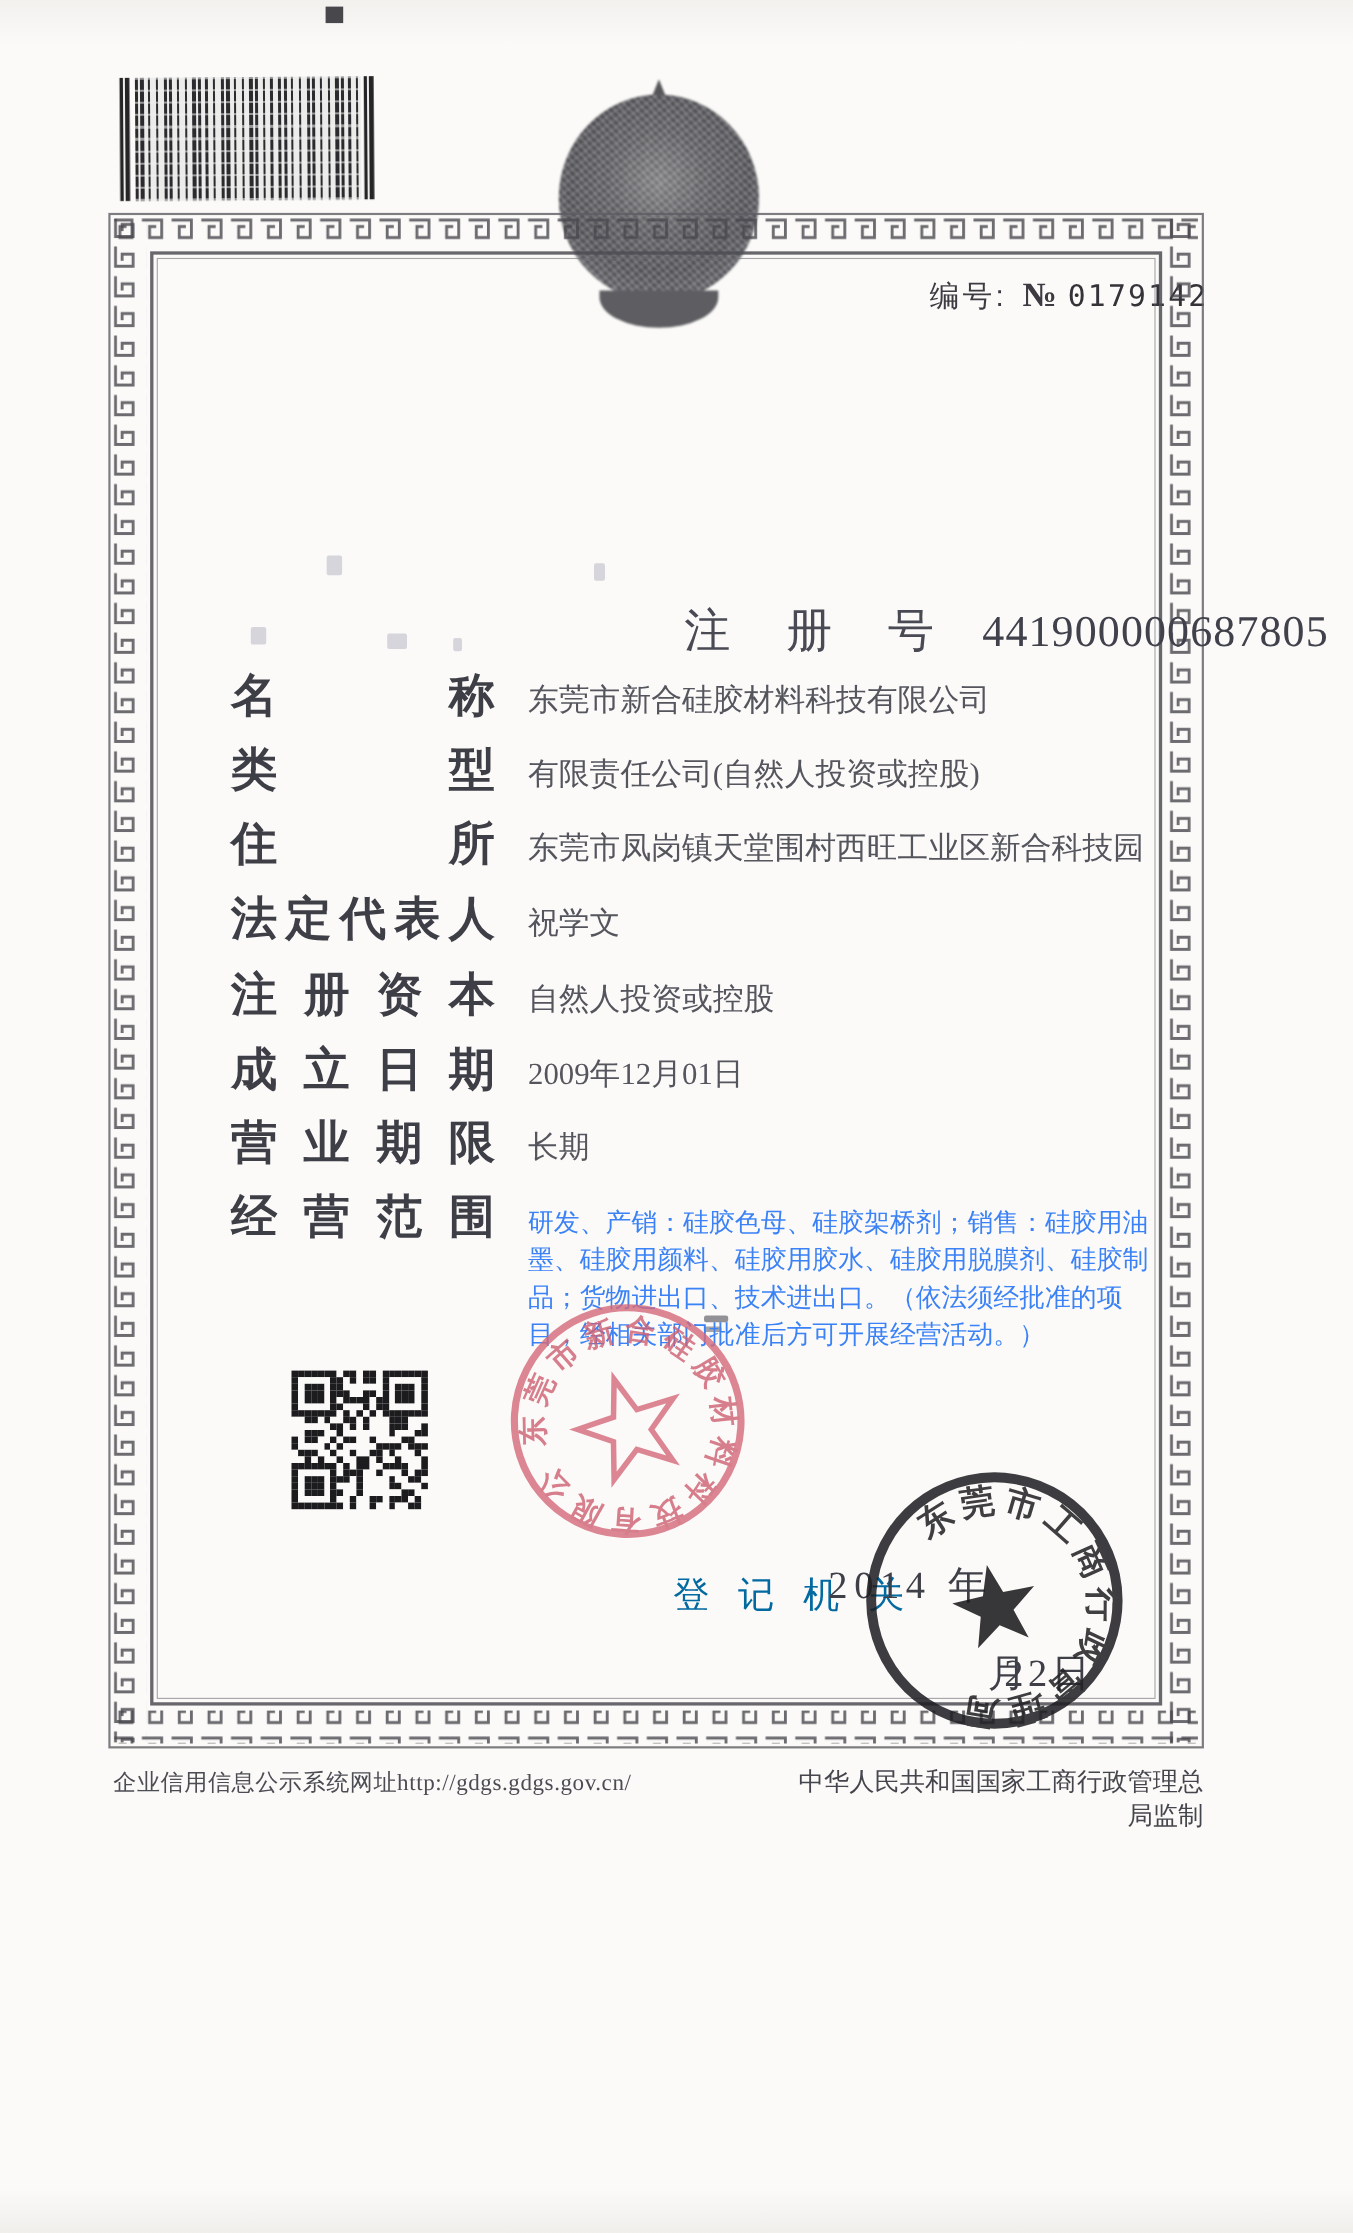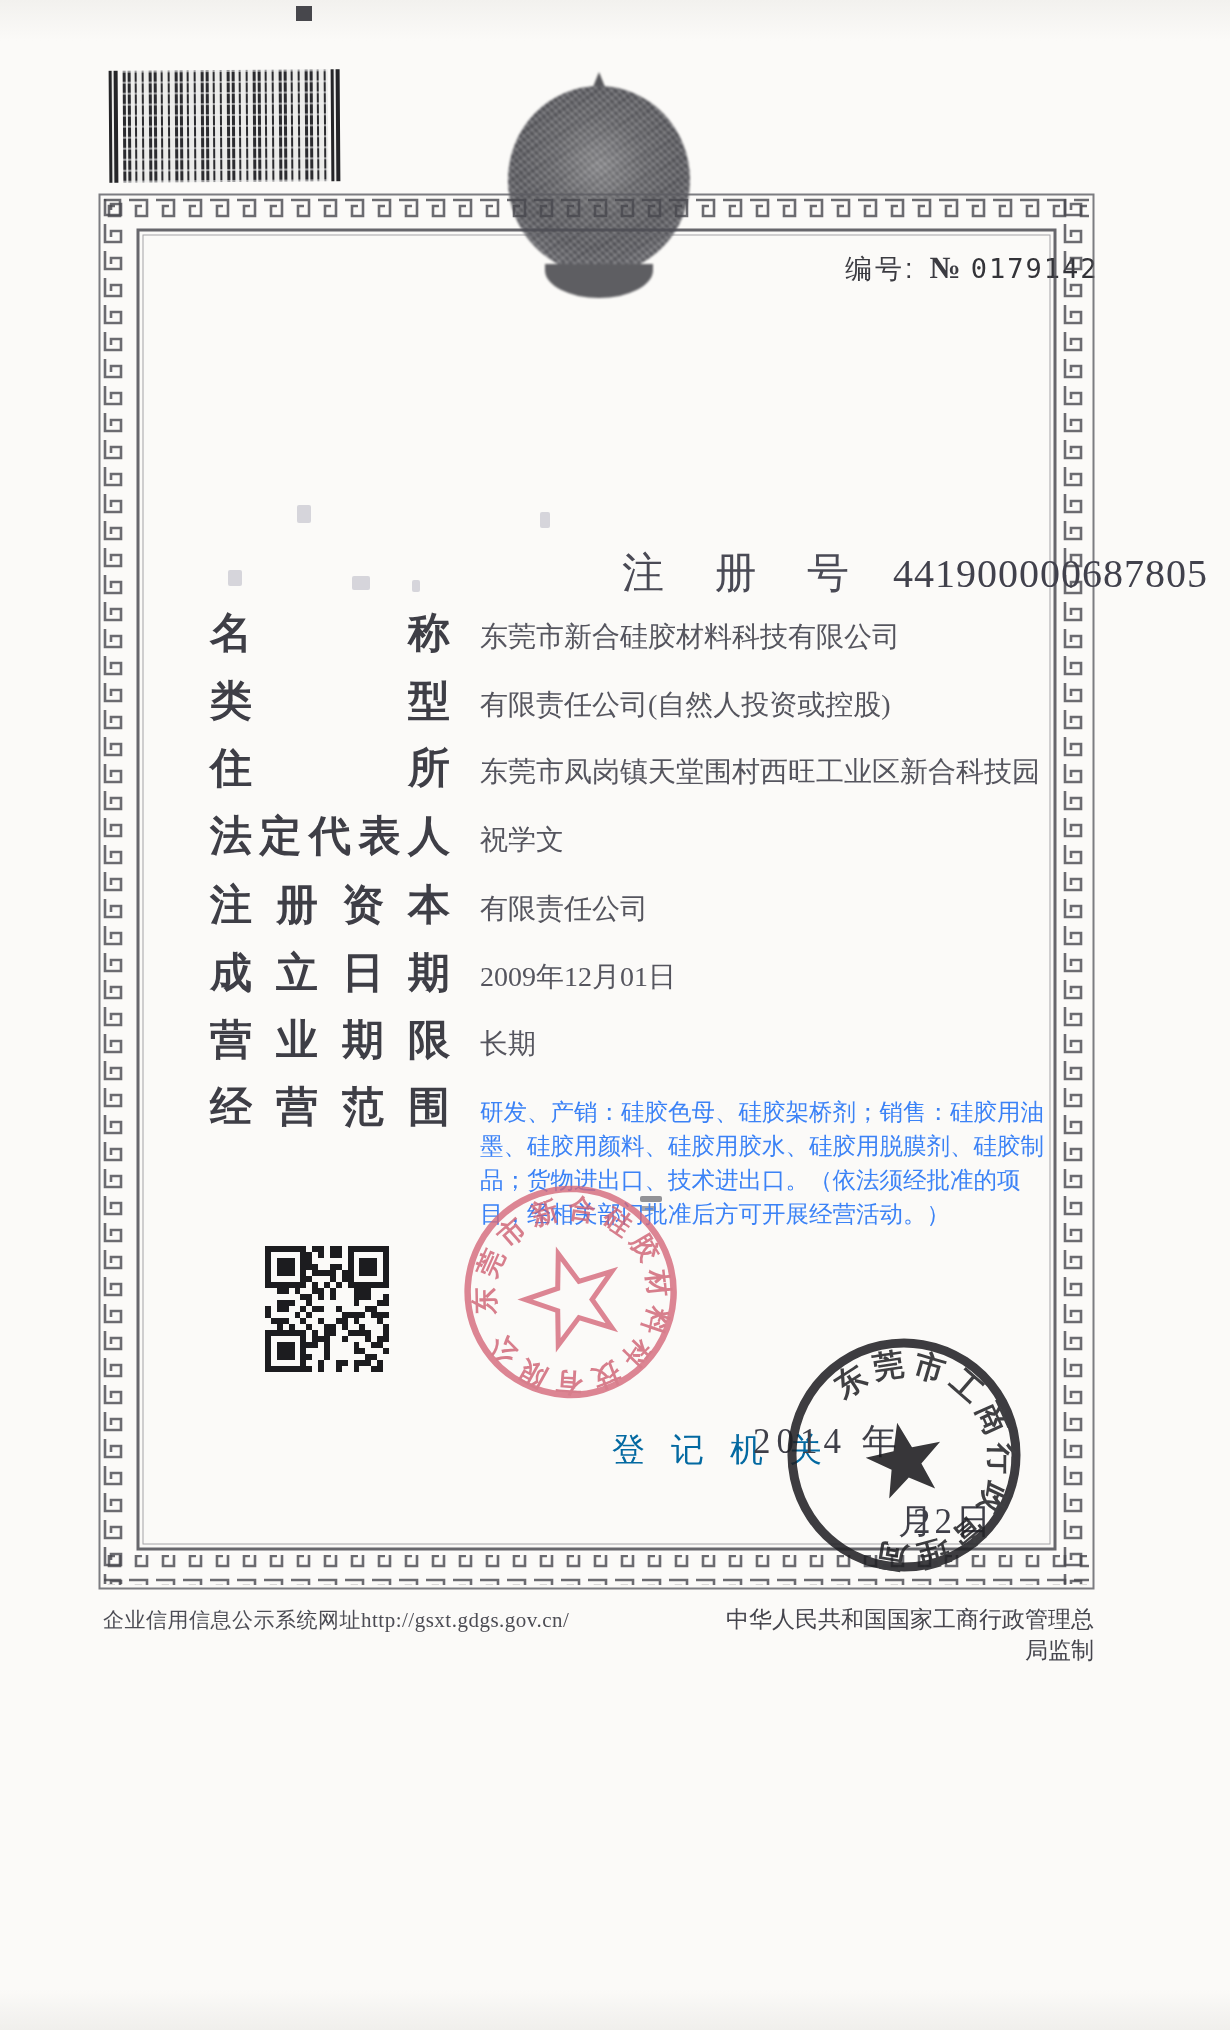--- a/index.html
+++ b/index.html
@@ -185,21 +185,21 @@
       </div>
     <div class="val">祝学文</div>
   </div>
   <div class="row r4">
     <div class="lab">
         <span>注</span>
         <span>册</span>
         <span>资</span>
         <span>本</span>
       </div>
-    <div class="val">有限责任公司</div>
+    <div class="val">自然人投资或控股</div>
   </div>
   <div class="row r5">
     <div class="lab">
         <span>成</span>
         <span>立</span>
         <span>日</span>
         <span>期</span>
       </div>
     <div class="val">2009年12月01日</div>
   </div>
@@ -694,16 +694,16 @@
       <circle cx="125" cy="125" r="112" fill="none" stroke="#1e1e22" stroke-width="9"></circle>
       <g transform="translate(125,132)">
         <polygon points="0,-40 9.41,-12.94 38.04,-12.36 15.22,4.94 23.51,32.36 0,16 -23.51,32.36 -15.22,4.94 -38.04,-12.36 -9.41,-12.94" fill="#17171a"></polygon>
       </g>
       <text fill="#212125" font-size="31" letter-spacing="6" font-family="Liberation Sans, DejaVu Sans, sans-serif" font-weight="bold">
         <textPath href="#blkArc" startOffset="85">东莞市工商行政管理局</textPath>
       </text>
     </g>
   </svg>
 
-  <div class="footer-left">企业信用信息公示系统网址http://gsxt.gdgs.gov.cn/</div>
+  <div class="footer-left">企业信用信息公示系统网址http://gdgs.gdgs.gov.cn/</div>
   <div class="footer-right">中华人民共和国国家工商行政管理总局监制</div>
 
 </div>
 
 </body></html>

